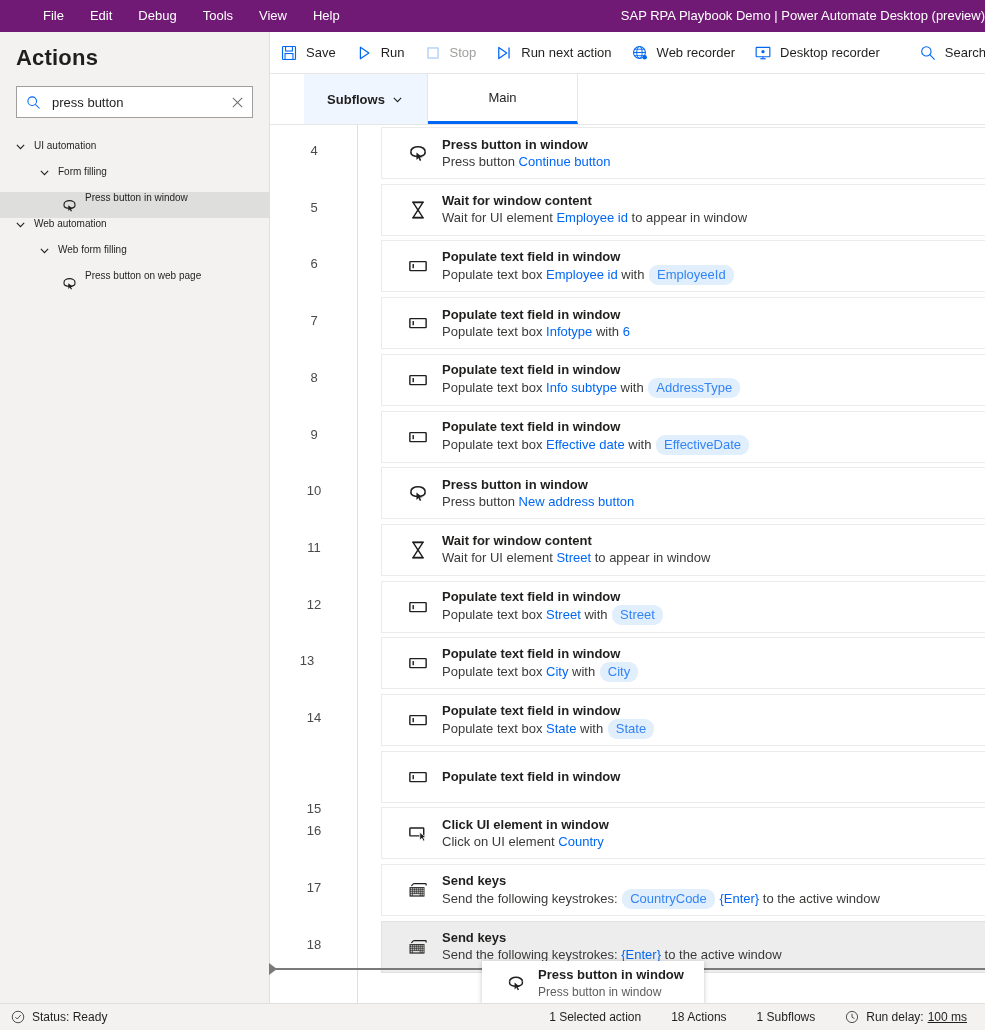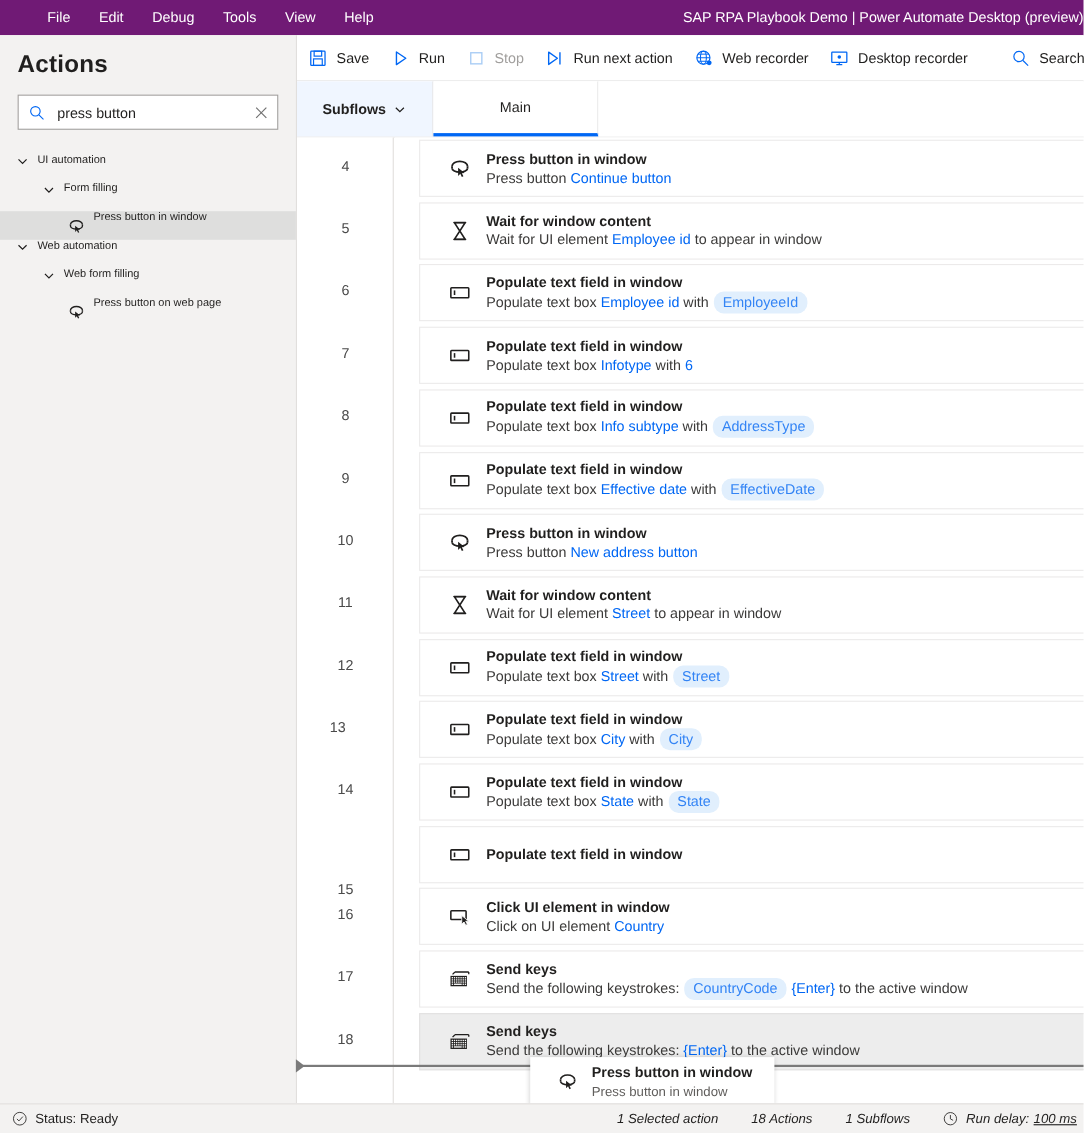--- a/index.html
+++ b/index.html
@@ -83,21 +83,21 @@
 
   
   #tabstrip {
     position: absolute; left: 270px; top: 74px; width: 715px; height: 51px;
     background: #ffffff; border-bottom: 1px solid #e6e6e6;
     display: flex; align-items: stretch;
   }
   #subflows-tab {
     width: 124px; background: #f0f6ff; display: flex; align-items: center;
     justify-content: center; font-size: 13px; font-weight: 600; color: #201f1e;
-    border-right: 1px solid #e6e6e6; cursor: default;
+    border-right: 1px solid #e6e6e6; cursor: default; margin-left: 34px;
   }
   #subflows-tab .chev { margin-left: 7px; }
   #main-tab {
     width: 150px; background: #ffffff; display: flex; align-items: center;
     justify-content: center; font-size: 13px; color: #201f1e;
     border-bottom: 3px solid #0067f4; border-right: 1px solid #e6e6e6;
     cursor: default;
   }
   #tab-rest { flex: 1; background: #ffffff; }
 
@@ -156,21 +156,21 @@
   #drag-ghost .card-sub { font-size: 12px; color: #605e5c; }
 
   
   #statusbar {
     position: absolute; left: 0; top: 1003px; width: 985px; height: 27px;
     background: #f3f2f1; border-top: 1px solid #e1dfdd;
     display: flex; align-items: center; font-size: 12px; color: #201f1e;
   }
   #status-left { display: flex; align-items: center; margin-left: 11px; }
   #status-left .si { margin-right: 7px; display: flex; }
-  #status-right { margin-left: auto; display: flex; align-items: center; margin-right: 6px; font-style: italic; }
+  #status-right { margin-left: auto; display: flex; align-items: center; margin-right: 18px; }
   .st-item { margin-left: 30px; white-space: nowrap; display: flex; align-items: center; }
   .st-item .si { margin-right: 7px; display: flex; }
   #run-delay-value { text-decoration: underline; margin-left: 4px; }
 </style>
 </head>
 <body>
 
 <div id="titlebar">
   <div id="menubar">
       <div class="menu-item">File</div>

